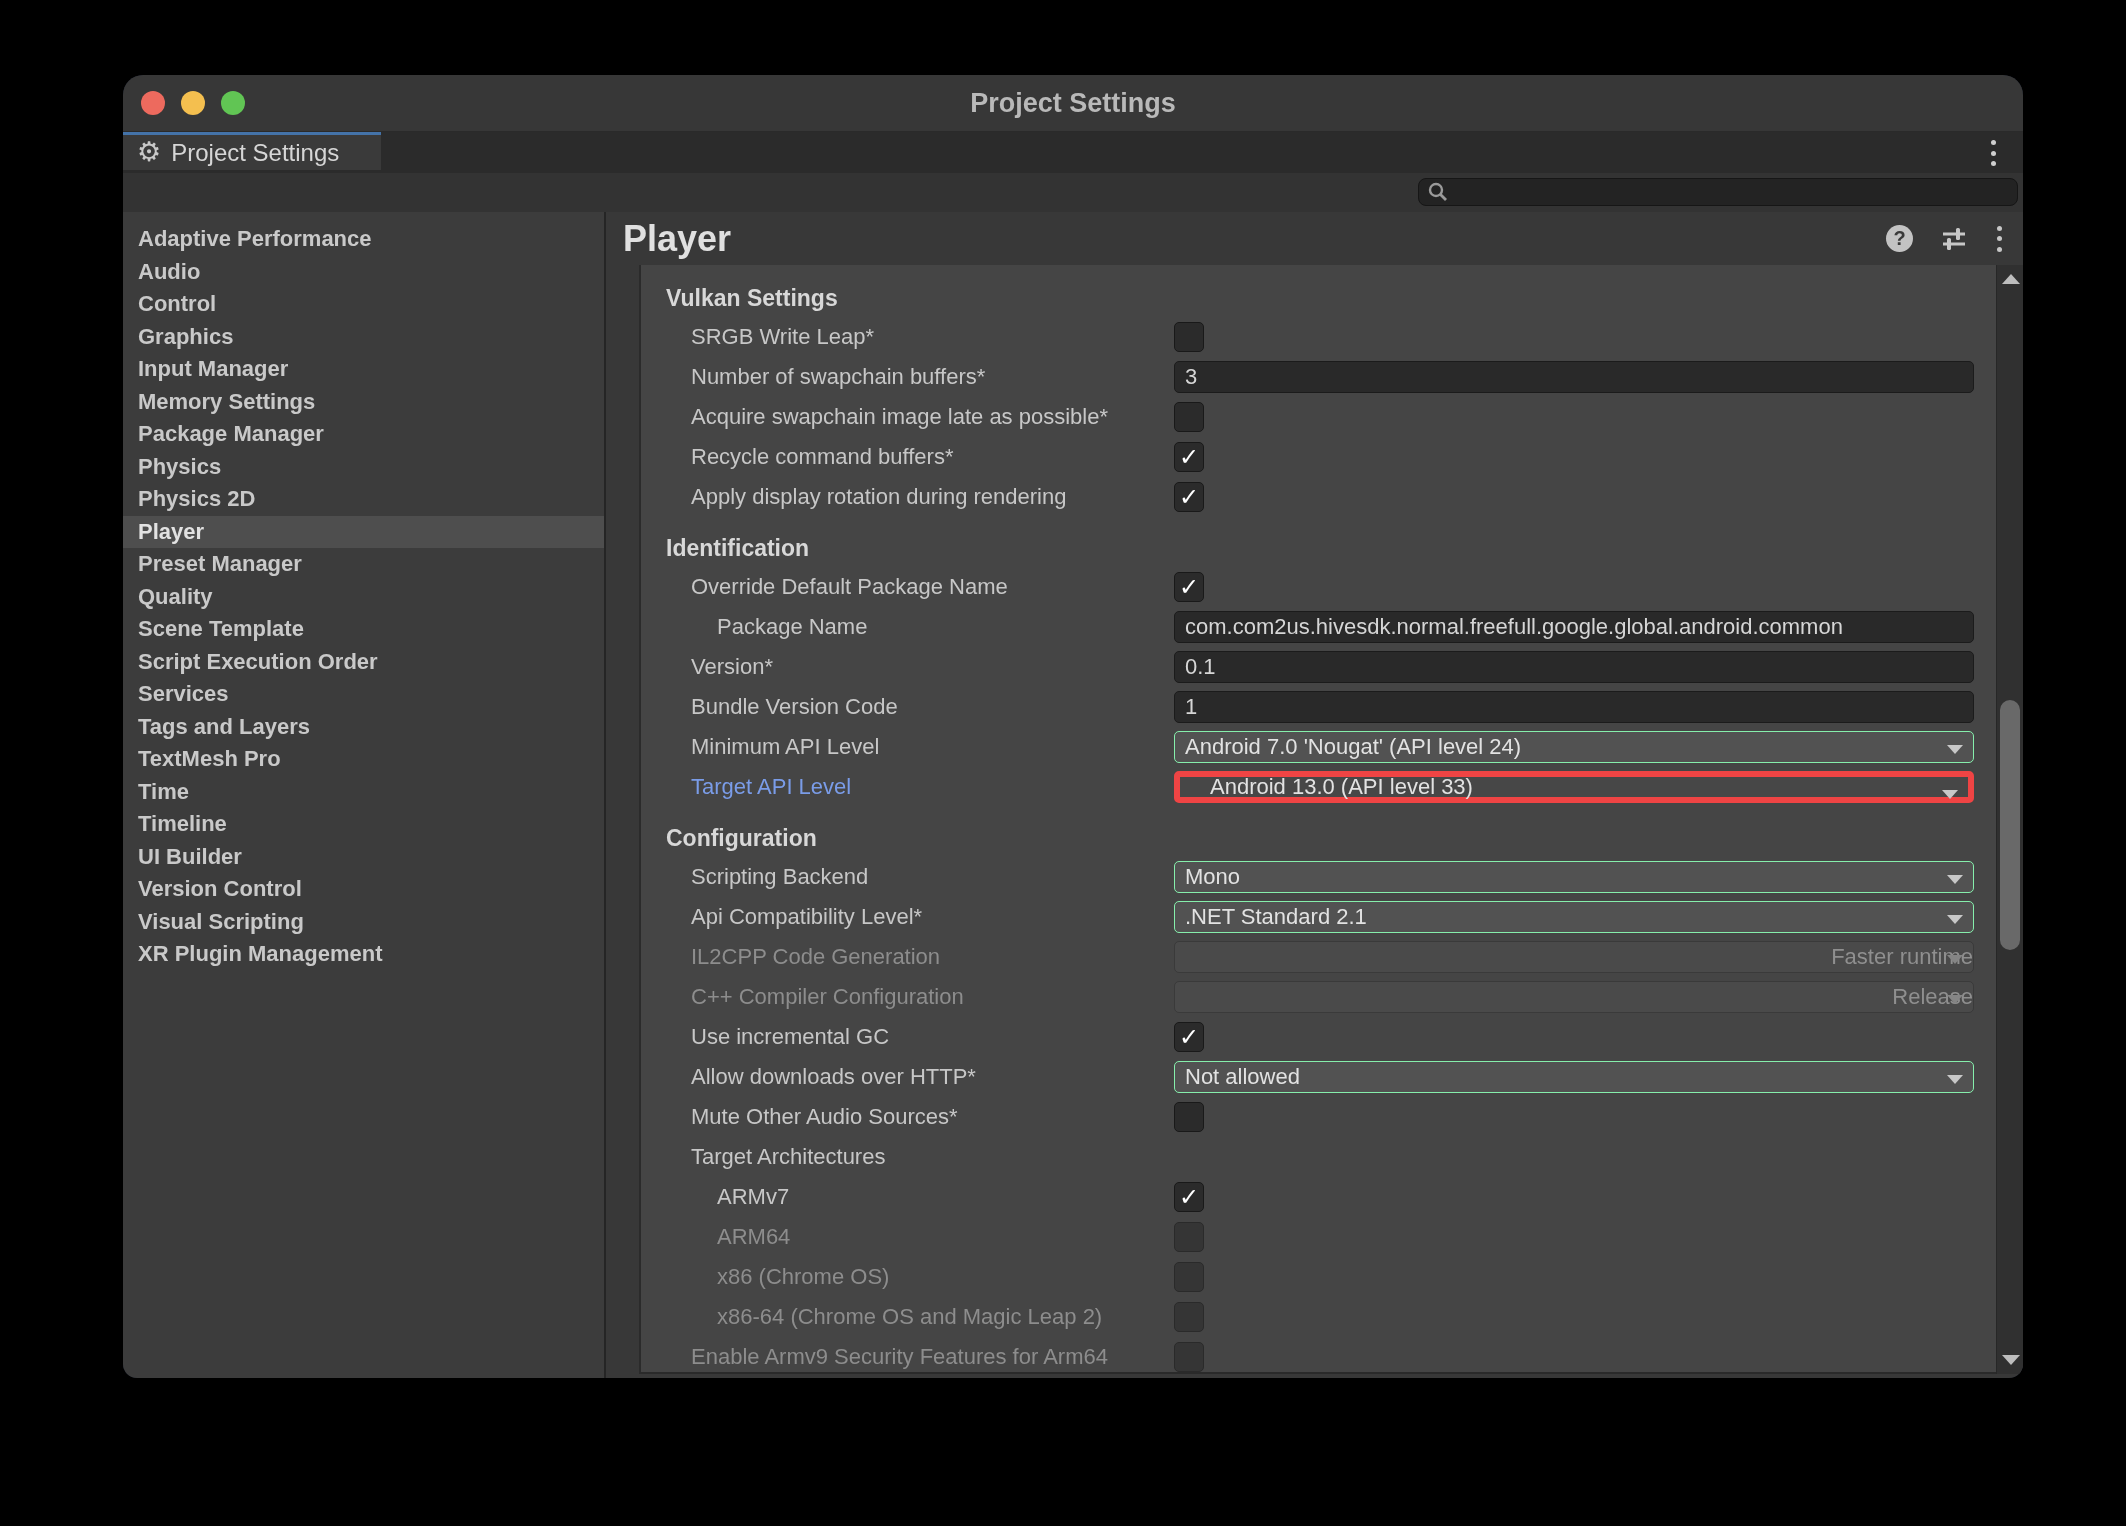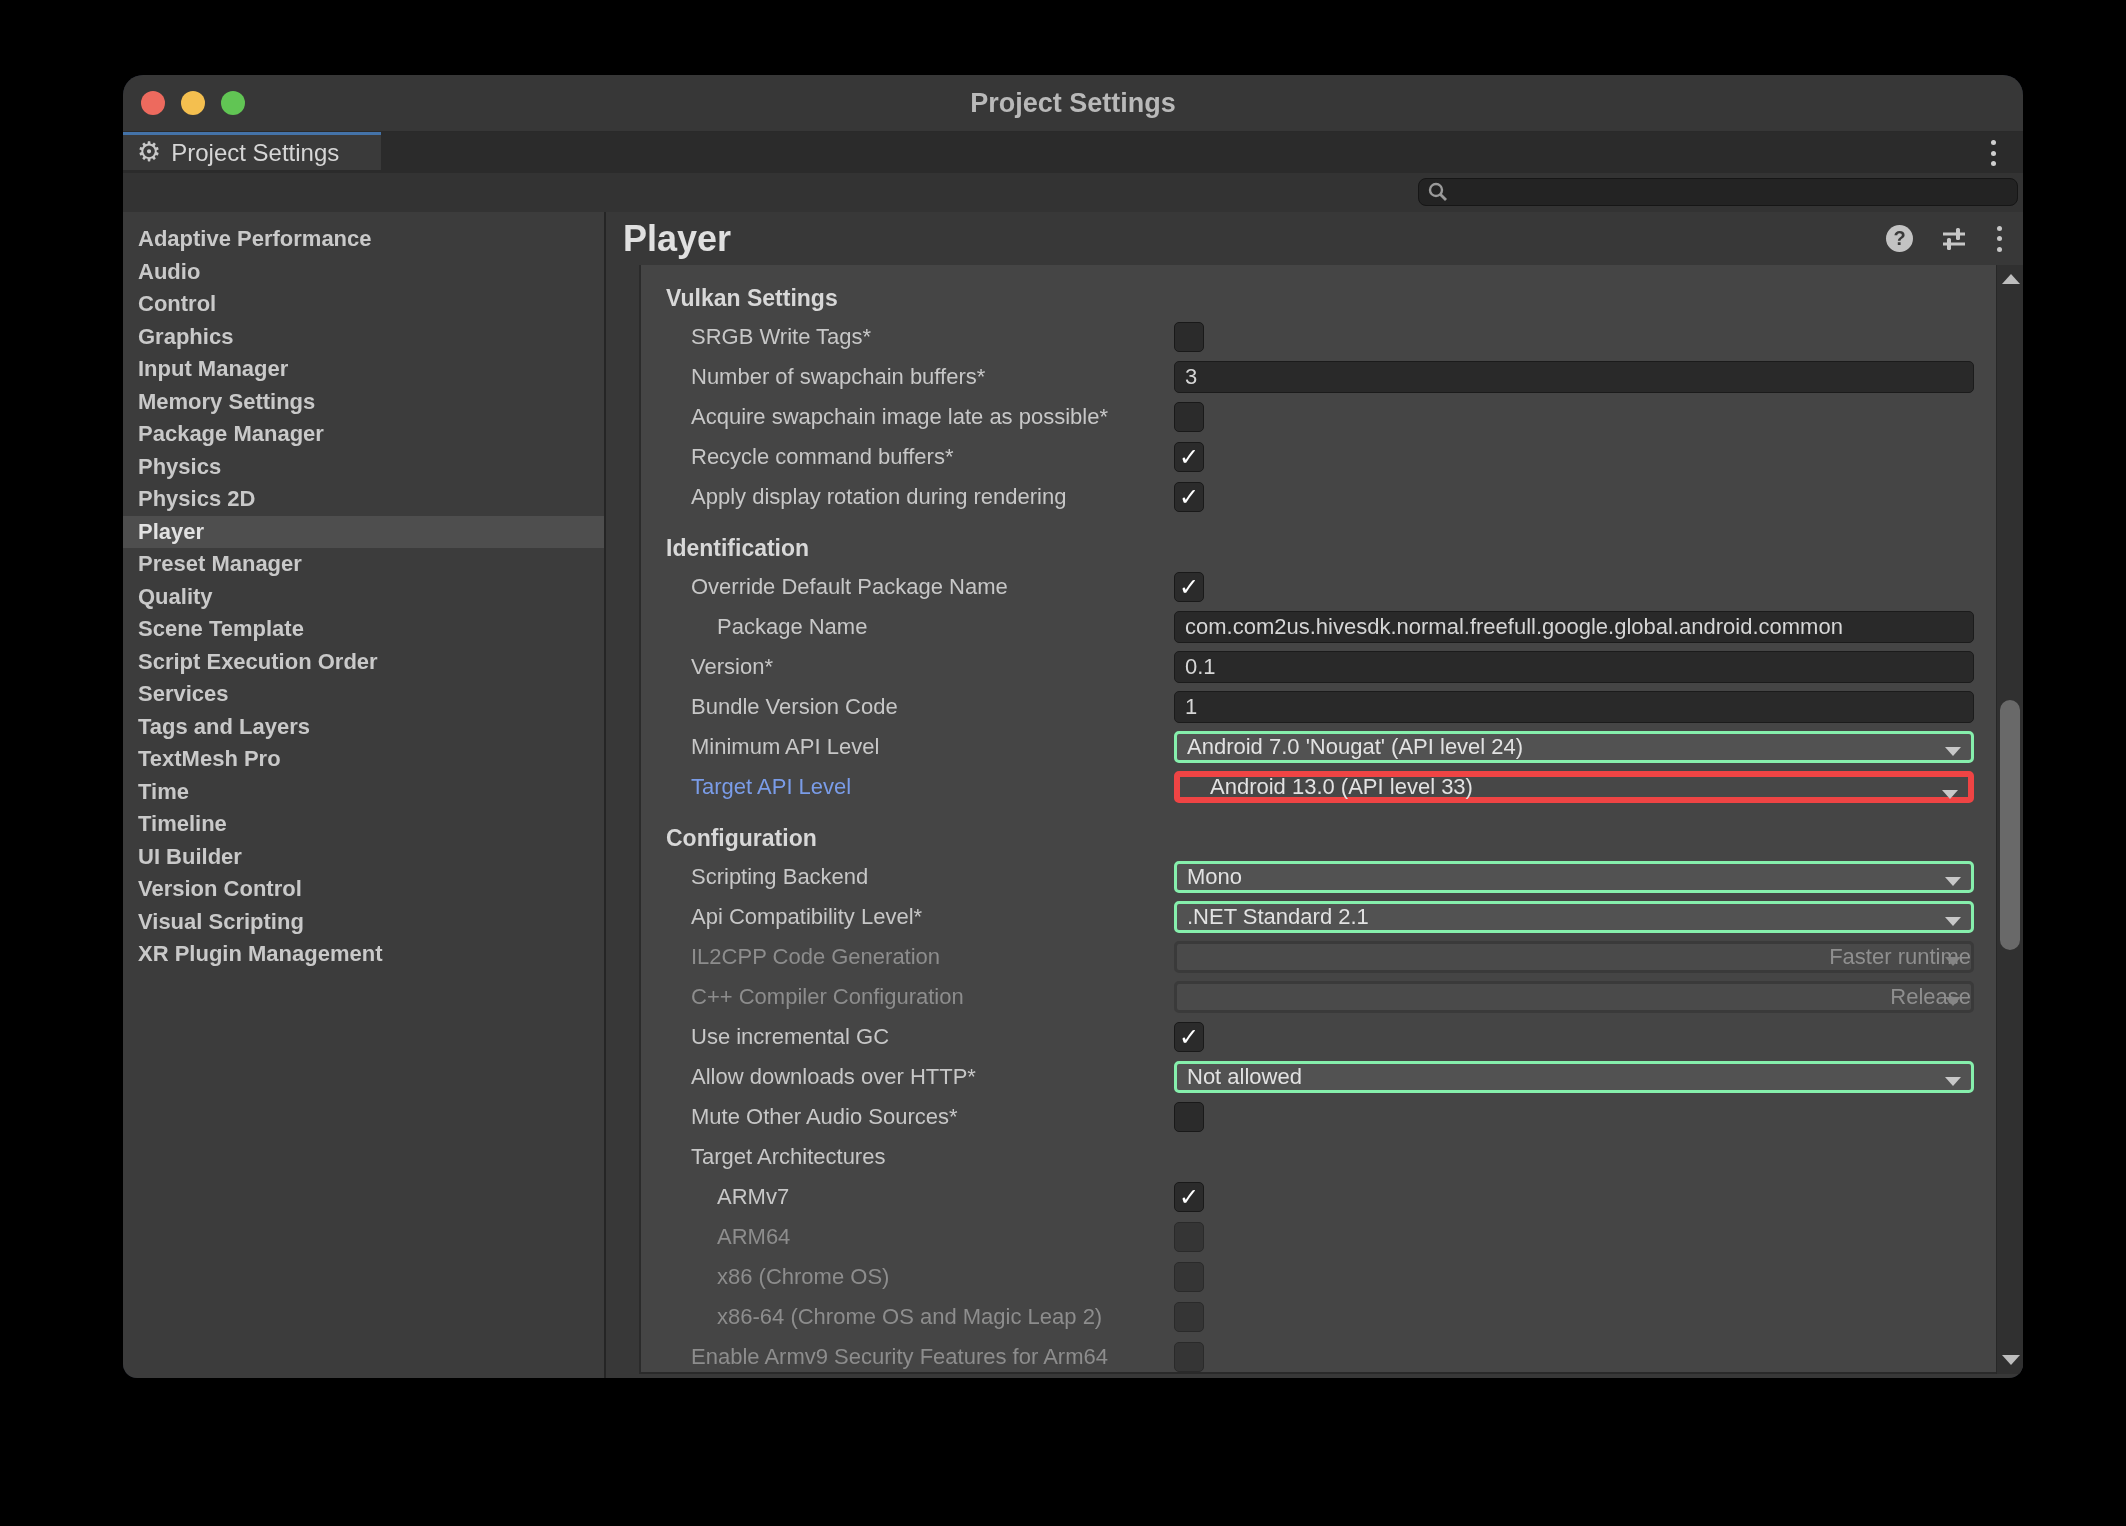--- a/index.html
+++ b/index.html
@@ -53,21 +53,21 @@
   .prow{height:40px;position:relative;}
   .plabel{position:absolute;left:50px;top:0;height:40px;line-height:40px;font-size:22px;color:#c7c7c7;
     white-space:nowrap;}
   .plabel.ind2{left:76px;}
   .plabel.dim{color:#8d8d8d;}
   .plabel.blue{color:#7a9ce8;}
   .pctrl{position:absolute;left:533px;top:0;width:800px;height:40px;display:flex;align-items:center;}
   .tfield{width:800px;height:32px;background:#292929;border:1px solid #1b1b1b;border-radius:5px;
     box-sizing:border-box;display:flex;align-items:center;cursor:text;}
   .tfield span{padding-left:10px;color:#d6d6d6;font-size:22px;white-space:nowrap;}
-  .dropdown{position:relative;width:800px;height:32px;background:#525252;border:3px solid #86efac;
+  .dropdown{position:relative;width:800px;height:32px;background:#525252;border:1px solid #86efac;
     border-radius:5px;box-sizing:border-box;display:flex;align-items:center;cursor:pointer;}
   .dropdown span{padding-left:10px;color:#e2e2e2;font-size:22px;white-space:nowrap;}
   .dropdown .arrow{position:absolute;right:10px;top:13px;width:0;height:0;
     border-left:8px solid transparent;border-right:8px solid transparent;border-top:9px solid #c8c8c8;}
   .dropdown.disabled{background:#4a4a4a;border-color:#3a3a3a;justify-content:flex-end;}
   .dropdown.disabled span{color:#8f8f8f;}
   .dropdown.disabled .arrow{border-top-color:#858585;}
   .dropdown.focused{border:6px solid #ef4444;background:#474747;padding-left:20px;}
   .checkbox{width:30px;height:30px;background:#2b2b2b;border:1px solid #191919;border-radius:5px;
     box-sizing:border-box;text-align:center;line-height:27px;color:#fff;font-size:24px;font-weight:bold;
@@ -164,21 +164,21 @@
               <i></i>
               <i></i>
               <i></i>
             </div>
         </div>
       </div>
 
       <div class="panel" id="panel">
           <div class="psection">Vulkan Settings</div>
           <div class="prow">
-            <span class="plabel">SRGB Write Tags*</span>
+            <span class="plabel">SRGB Write Leap*</span>
             <div class="pctrl">
               <div class="checkbox"></div>
             </div>
           </div>
           <div class="prow">
             <span class="plabel">Number of swapchain buffers*</span>
             <div class="pctrl">
               <div class="tfield">
                 <span>3</span>
               </div>

